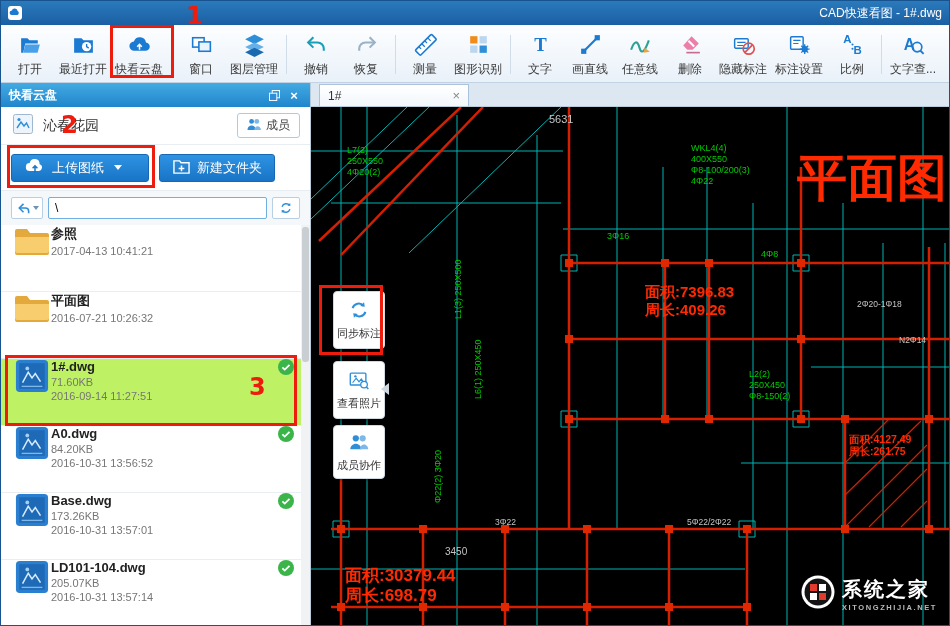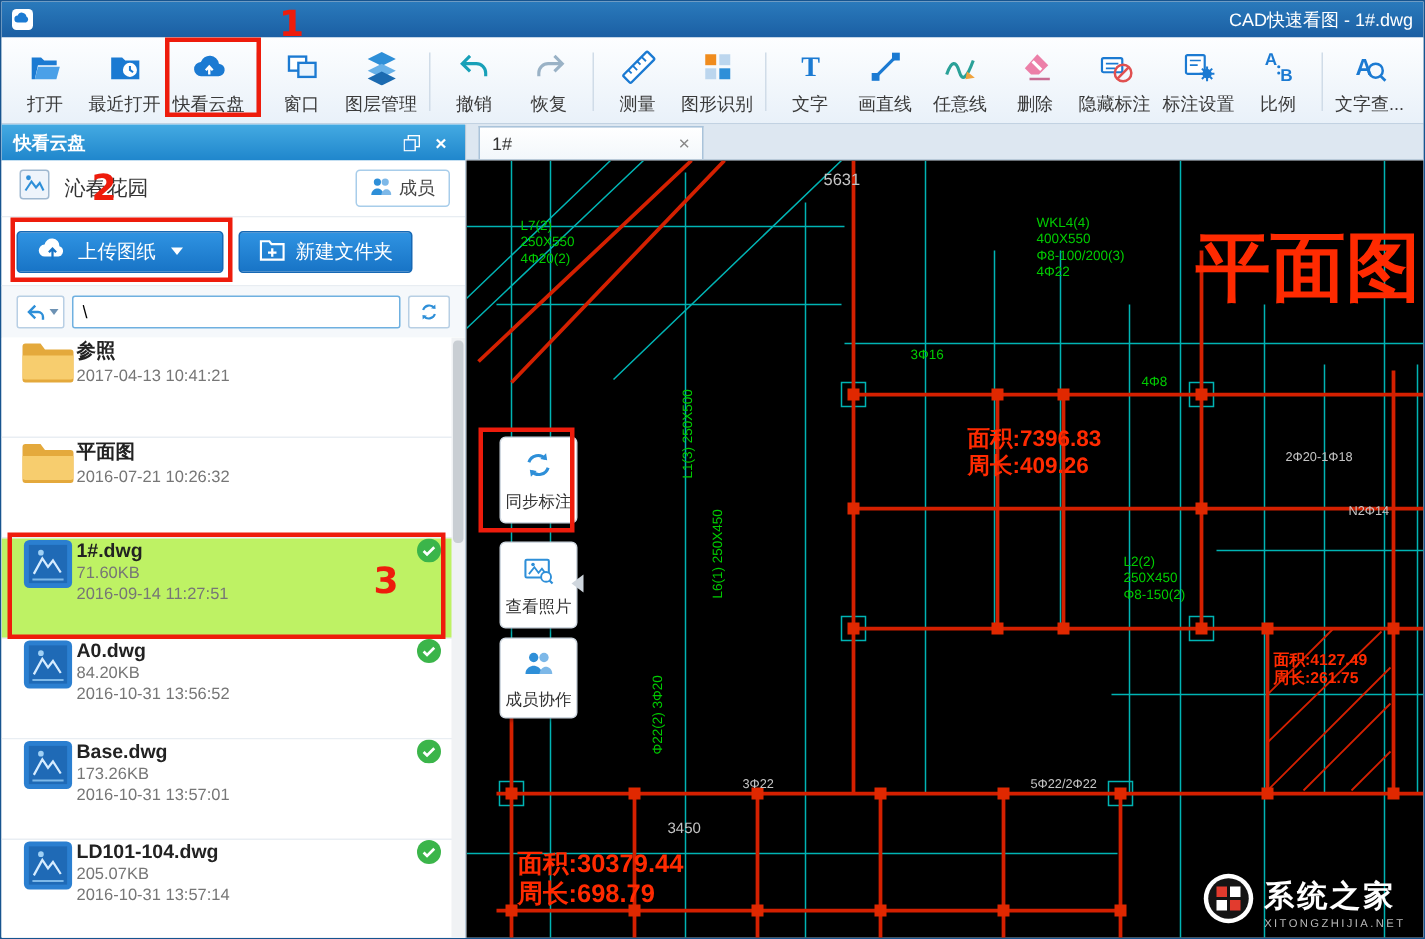--- a/index.html
+++ b/index.html
@@ -79,24 +79,24 @@
   .float-tool svg { width:22px; height:22px; }
   .ft-collapse { position:absolute; left:70px; top:276px; width:0; height:0;
     border-right:8px solid #cfd6dd; border-top:6px solid transparent; border-bottom:6px solid transparent; }
 
   
   .hl-box { position:absolute; border:3px solid #ee1c0c; pointer-events:none; z-index:50; }
   .step-num { position:absolute; color:#ee1c0c; font-size:24px; font-weight:bold; z-index:51;
     font-family:"DejaVu Sans",sans-serif; }
 
   
-  .watermark { position:absolute; right:12px; bottom:8px; display:flex; align-items:center; gap:7px; z-index:40; }
+  .watermark { position:absolute; right:12px; bottom:16px; display:flex; align-items:center; gap:7px; z-index:40; }
   .wm-texts { display:flex; flex-direction:column; }
   .wm-name { color:#fff; font-size:20px; font-weight:bold; letter-spacing:2px; }
-  .wm-site { color:#b9b9b9; font-size:7.5px; letter-spacing:1.6px; }
+  .wm-site { color:#b9b9b9; font-size:7.5px; letter-spacing:1.6px;font-weight:bold; }
 </style>
 </head>
 <body>
 
 <div class="app">
 
   <div class="titlebar">
     <span class="app-icon">
       <svg viewBox="0 0 14 14">
           <rect width="14" height="14" rx="3" fill="#fff"></rect>

